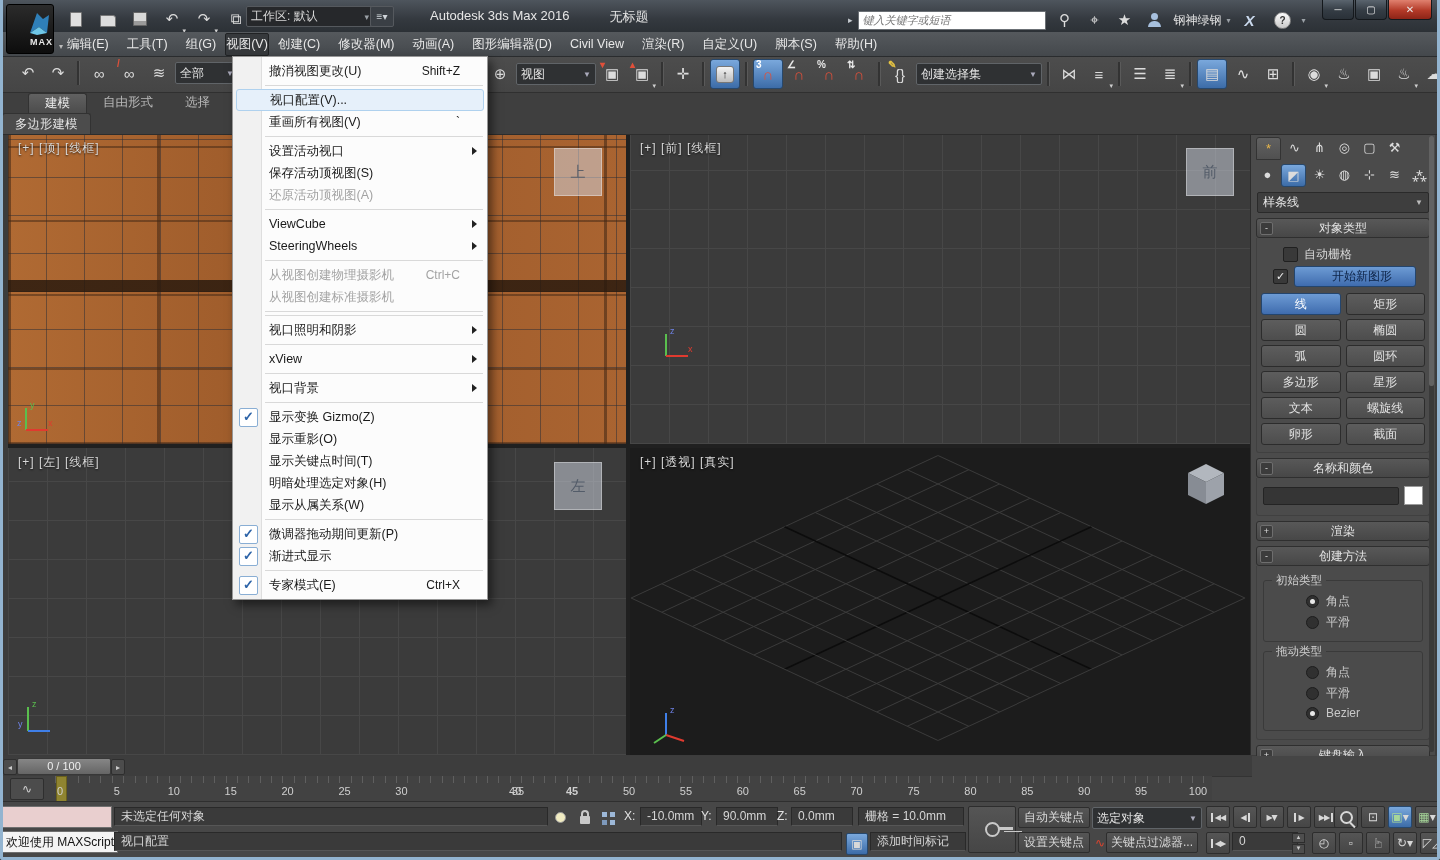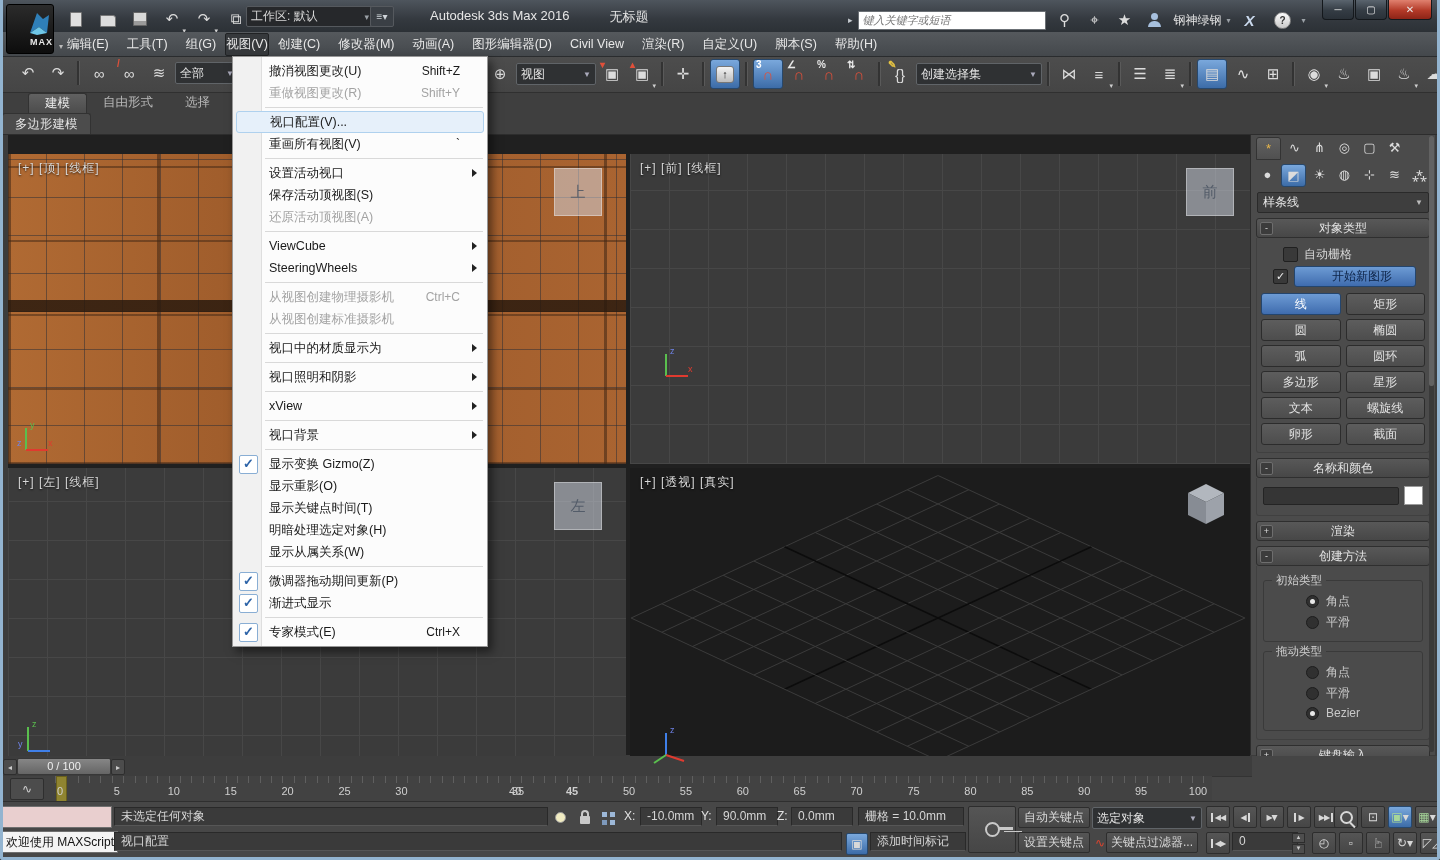--- a/index.html
+++ b/index.html
@@ -67,21 +67,21 @@
   
   .ribbon{position:absolute;left:0;top:92px;width:1440px;height:42px;background:#3f3f3f;border-bottom:1px solid #2d2d2d;z-index:5;}
   .rtabs{position:absolute;left:28px;top:1px;display:flex;}
   .rtab{height:19px;line-height:19px;padding:0 16px;color:#b9b9b9;font-size:12.5px;}
   .rtab.on{background:linear-gradient(#616161,#4c4c4c);border:1px solid #323232;border-bottom:none;border-radius:3px 3px 0 0;color:#ececec;}
   .subtab{position:absolute;left:2px;top:21px;height:20px;line-height:20px;padding:0 12px;background:#4c4c4c;
     border:1px solid #323232;border-bottom:none;border-radius:3px 3px 0 0;color:#e2e2e2;font-size:12.5px;}
 
   
   .vp-area{position:absolute;left:8px;top:134px;width:1242px;height:621px;background:#202020;}
-  .vp{position:absolute;overflow:hidden;margin-top:20px;}
+  .vp{position:absolute;overflow:hidden;}
   .vp.tl{left:0;top:0;width:618px;height:310px;background-color:#a5622f;background-image:
     linear-gradient(180deg,rgba(0,0,0,0) 0 146px,rgba(42,26,14,.85) 146px 158px,rgba(0,0,0,0) 158px),
     repeating-linear-gradient(90deg,rgba(64,38,20,.55) 0 3px,rgba(0,0,0,0) 3px 149px),
     repeating-linear-gradient(0deg,rgba(64,38,20,.5) 0 2px,rgba(0,0,0,0) 2px 74px),
     repeating-linear-gradient(90deg,rgba(40,44,54,.5) 0 1px,rgba(0,0,0,0) 1px 38px),
     repeating-linear-gradient(0deg,rgba(40,44,54,.5) 0 1px,rgba(0,0,0,0) 1px 38px),
     linear-gradient(90deg,#b06a33,#9c5a2a 45%,#aa6431);}
   .vp.tr{left:622px;top:0;width:620px;height:310px;}
   .vp.bl{left:0;top:314px;width:618px;height:307px;}
   .vp.tr,.vp.bl{background-color:#3b3b3b;background-image:
@@ -792,36 +792,34 @@
           <span class="fly">▾</span>
         </span>
         <span class="sico sbtn" style="position: relative; width: 22px; height: 20px;">
           <span class="g">◸◿</span>
         </span>
       </span>
   </div>
 
   <div class="menupop" id="menupop">
       <div class="mi"><span class="mlabel">撤消视图更改(U)</span><span class="msc">Shift+Z</span></div>
-      <div class="mi dis"><span class="mlabel">重做视图更改(R)</span><span class="msc">Shift+Y</span></div>
       <div class="msep"></div>
       <div class="mi hot"><span class="mlabel">视口配置(V)...</span></div>
       <div class="mi"><span class="mlabel">重画所有视图(V)</span><span class="msc">`</span></div>
       <div class="msep"></div>
       <div class="mi"><span class="mlabel">设置活动视口</span><span class="marr"></span></div>
       <div class="mi"><span class="mlabel">保存活动顶视图(S)</span></div>
       <div class="mi dis"><span class="mlabel">还原活动顶视图(A)</span></div>
       <div class="msep"></div>
       <div class="mi"><span class="mlabel">ViewCube</span><span class="marr"></span></div>
       <div class="mi"><span class="mlabel">SteeringWheels</span><span class="marr"></span></div>
       <div class="msep"></div>
       <div class="mi dis"><span class="mlabel">从视图创建物理摄影机</span><span class="msc">Ctrl+C</span></div>
       <div class="mi dis"><span class="mlabel">从视图创建标准摄影机</span></div>
       <div class="msep"></div>
-      <div class="mi"><span class="mlabel">视口中的材质显示为</span><span class="marr"></span></div>
       <div class="msep"></div>
       <div class="mi"><span class="mlabel">视口照明和阴影</span><span class="marr"></span></div>
       <div class="msep"></div>
       <div class="mi"><span class="mlabel">xView</span><span class="marr"></span></div>
       <div class="msep"></div>
       <div class="mi"><span class="mlabel">视口背景</span><span class="marr"></span></div>
       <div class="msep"></div>
       <div class="mi"><span class="mcheck">✓</span><span class="mlabel">显示变换 Gizmo(Z)</span></div>
       <div class="mi"><span class="mlabel">显示重影(O)</span></div>
       <div class="mi"><span class="mlabel">显示关键点时间(T)</span></div>

